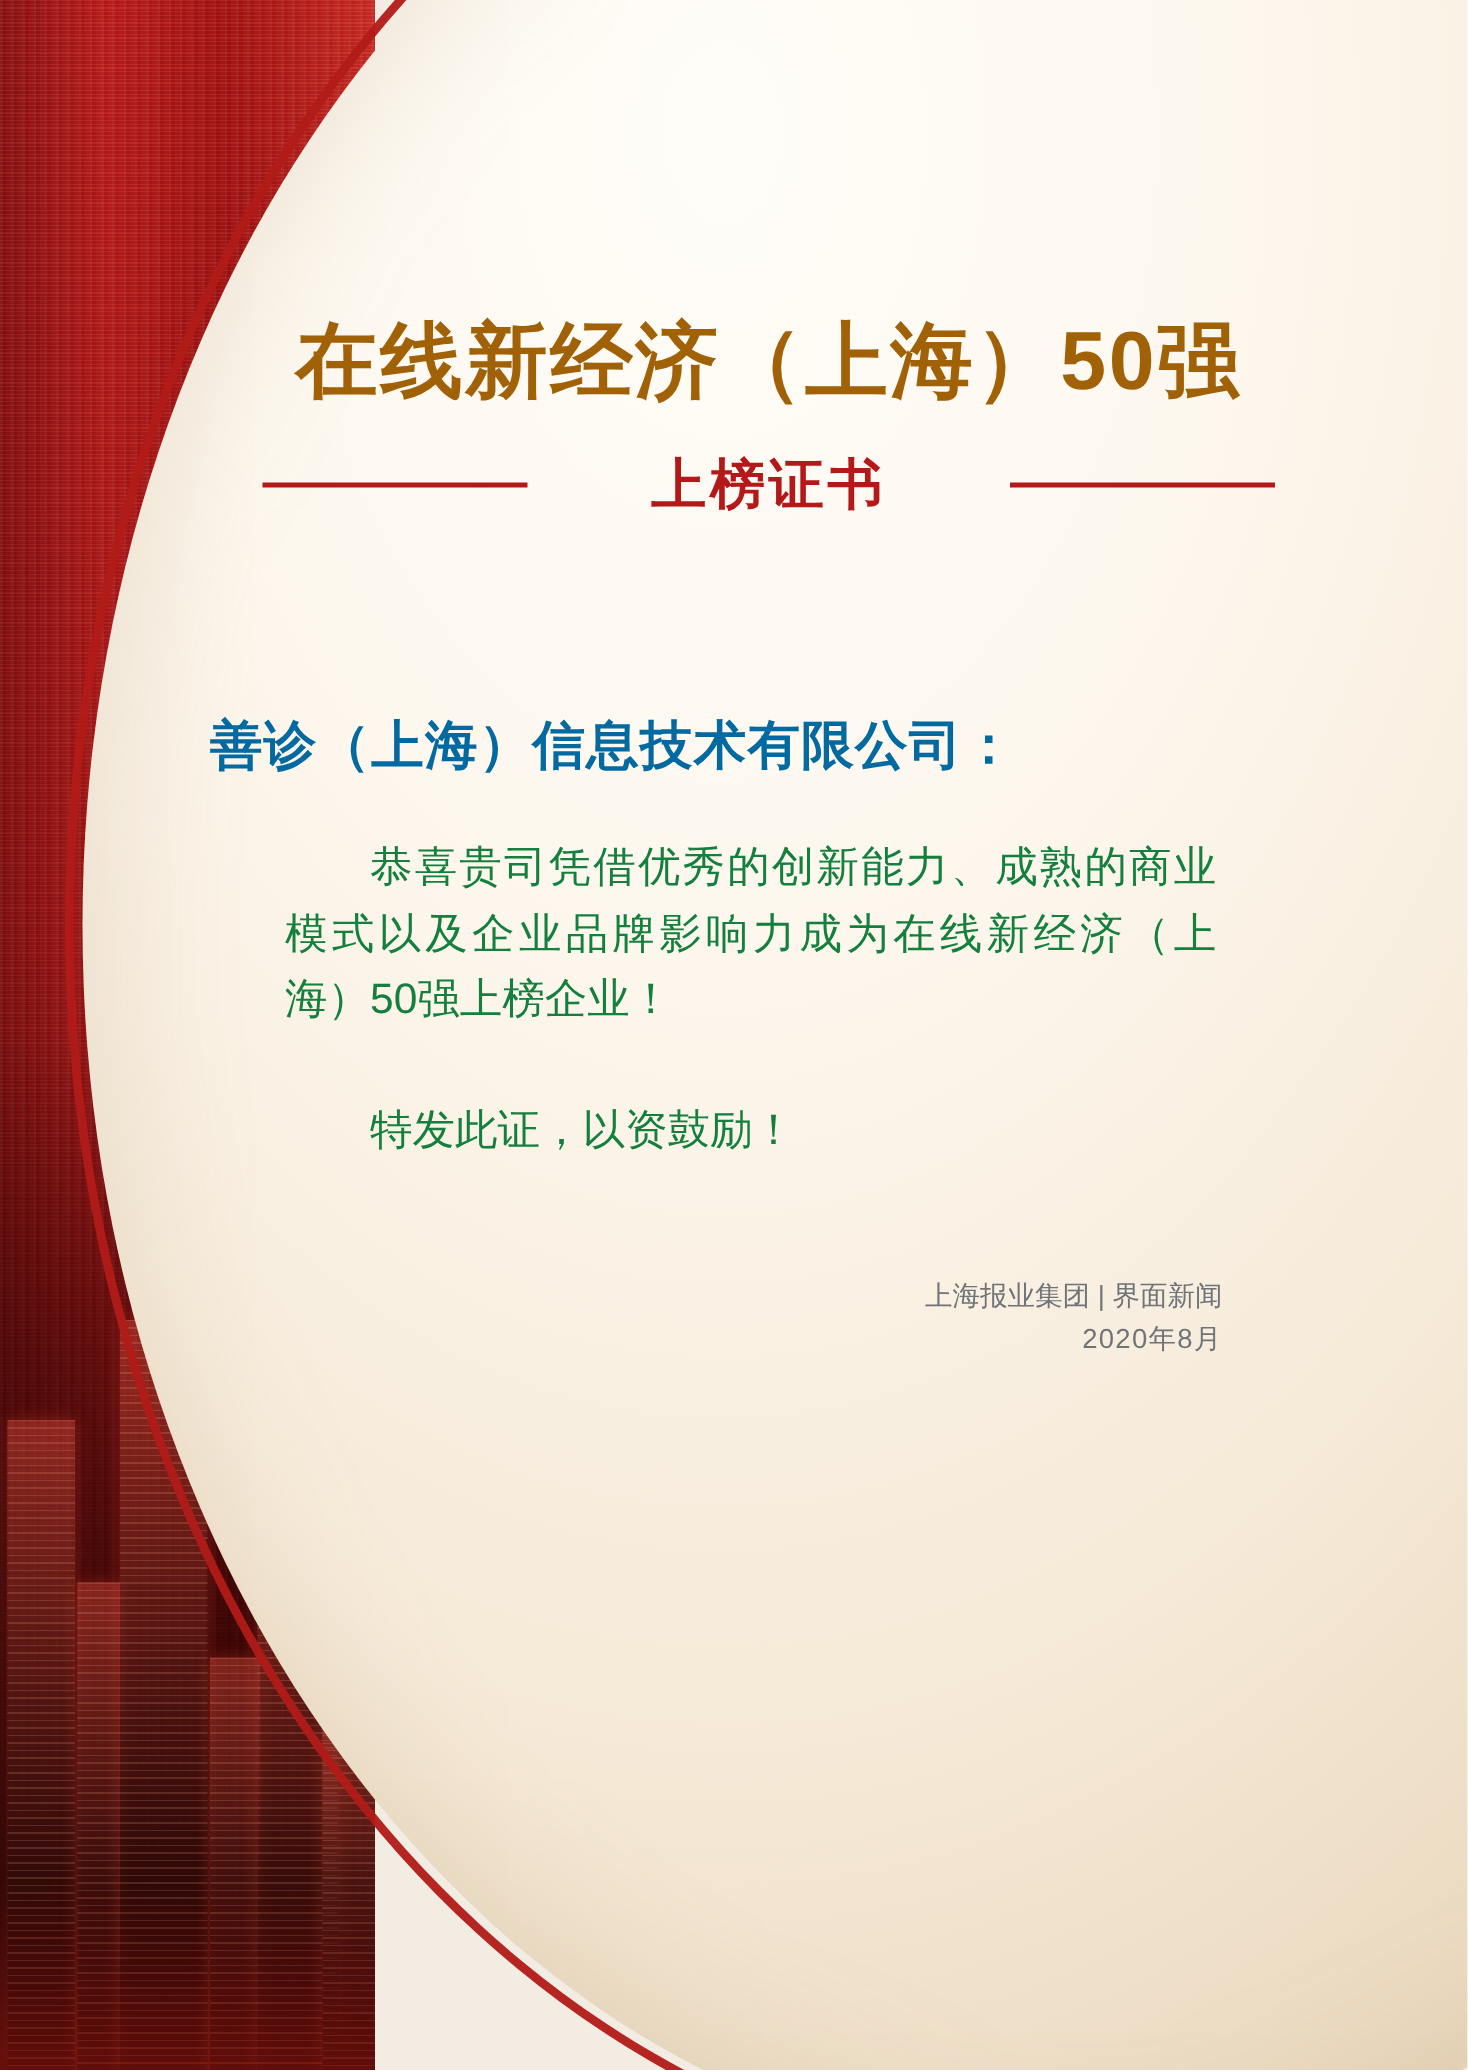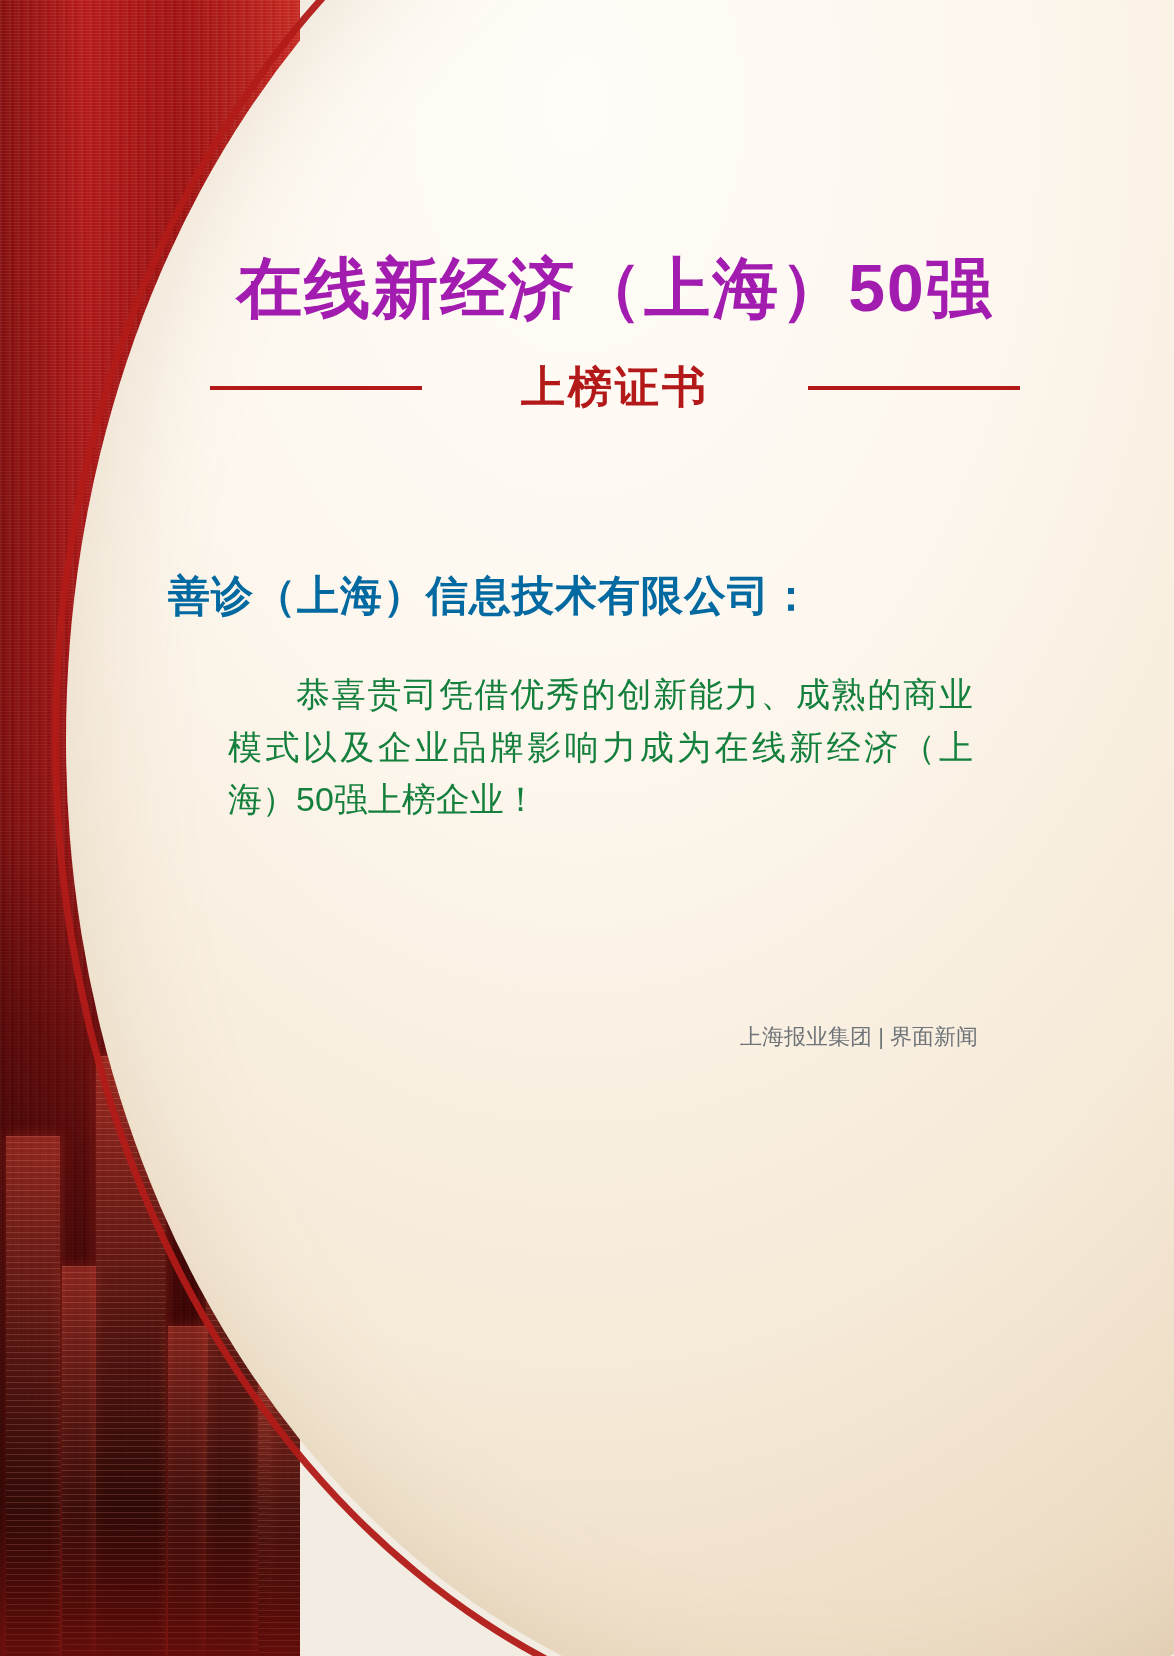--- a/index.html
+++ b/index.html
@@ -112,21 +112,21 @@
     width: 1174px;
     height: 1656px;
   }
 
   .title {
     position: absolute;
     left: 210px;
     top: 252px;
     width: 810px;
     text-align: center;
-    color: #a21caf;
+    color: #a16207;
     font-size: 66px;
     font-weight: bold;
     letter-spacing: 2px;
     line-height: 1.1;
     white-space: nowrap;
   }
 
   .subtitle-row {
     position: absolute;
     left: 210px;
@@ -223,20 +223,22 @@
     <div class="subtitle-row">
       <span class="rule"></span>
       <span class="subtitle">上榜证书</span>
       <span class="rule"></span>
     </div>
 
     <div class="recipient">善诊（上海）信息技术有限公司：</div>
 
     <div class="body-text">
       <p class="indent">恭喜贵司凭借优秀的创新能力、成熟的商业模式以及企业品牌影响力成为在线新经济（上海）50强上榜企业！</p>
+      <p class="second">特发此证，以资鼓励！</p>
     </div>
 
     <div class="signature">
       <div class="issuer">上海报业集团 | 界面新闻</div>
+      <div class="date">2020年8月</div>
     </div>
 
   </div>
 </div>
 
 </body></html>

